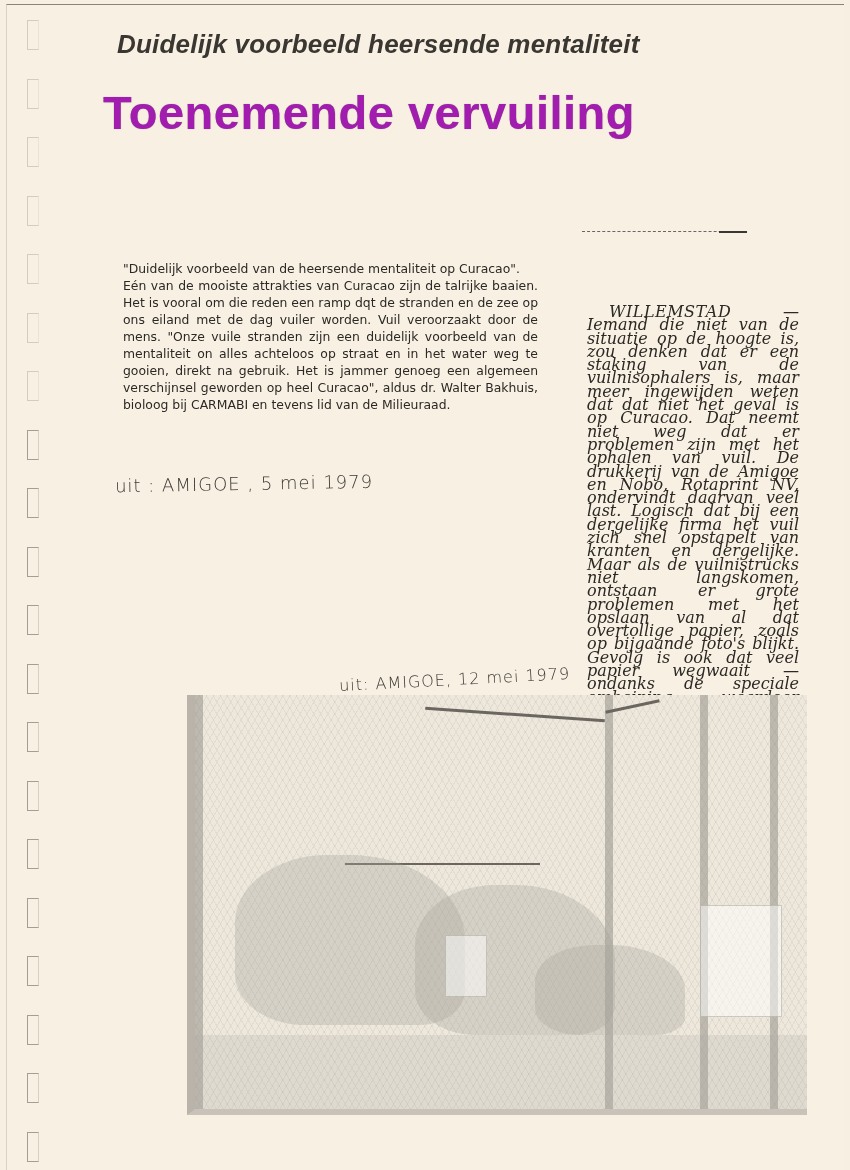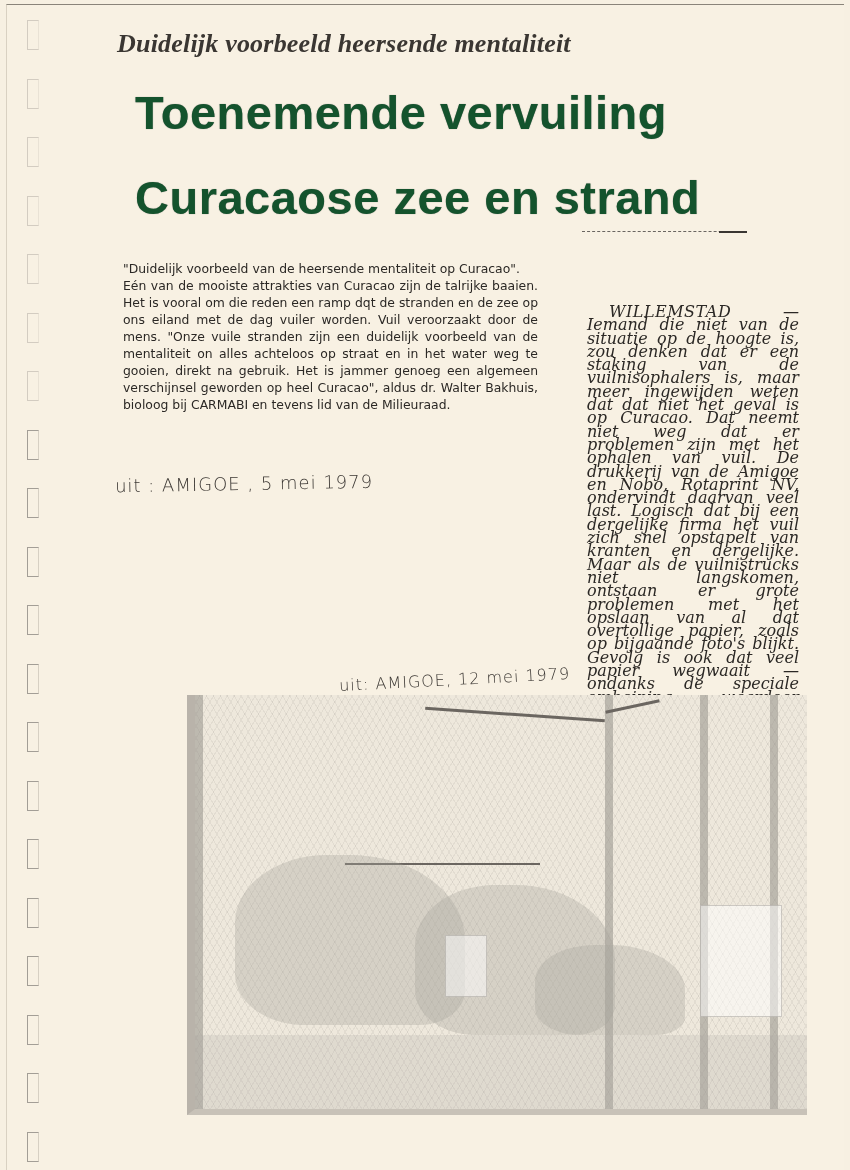--- a/index.html
+++ b/index.html
@@ -13,31 +13,31 @@
     .page {
       position: absolute; left: 6px; top: 4px;
       width: 838px; height: 1166px;
       background: #f8f1e3;
       border-top: 1px solid #8a847a;
       border-left: 1px solid #d9d1c2;
       box-sizing: border-box;
     }
     .kicker {
       position: absolute; left: 110px; top: 24px;
-      font-family: Liberation Serif, serif;
+      font-family: Liberation Sans, sans-serif;
       font-style: italic; font-weight: bold;
       font-size: 26px; letter-spacing: 0.2px;
       color: #3a3632;
       white-space: nowrap;
     }
     .headline {
-      position: absolute; left: 128px;
+      position: absolute; left: 96px;
       font-family: "Liberation Sans", sans-serif;
       font-weight: bold; font-size: 47px;
-      color: #14532d;
+      color: #a21caf;
       letter-spacing: 0.5px;
       white-space: nowrap;
       text-shadow: 0 0 1px #8a8680;
     }
     .headline.l1 { top: 80px; }
     .headline.l2 { top: 165px; }
     .rule-dash {
       position: absolute; left: 575px; top: 226px;
       width: 165px; height: 0;
       border-top: 1px dashed #6a6560;
@@ -133,21 +133,20 @@
       <div class="hole" style="top: 892.5px; opacity: 0.8;"></div>
       <div class="hole" style="top: 951px; opacity: 0.8;"></div>
       <div class="hole" style="top: 1009.5px; opacity: 0.8;"></div>
       <div class="hole" style="top: 1068px; opacity: 0.8;"></div>
       <div class="hole" style="top: 1126.5px; opacity: 0.8;"></div>
     </div>
 
   <div class="kicker">Duidelijk voorbeeld heersende mentaliteit</div>
 
   <div class="headline l1">Toenemende vervuiling</div>
-  <div class="headline l2">Curacaose zee en strand</div>
   <div class="rule-dash">
       <div class="solid"></div>
     </div>
 
   <div class="intro">
     <p>"Duidelijk voorbeeld van de heersende mentaliteit op Curacao".</p>
     <p>Eén van de mooiste attrakties van Curacao zijn de talrijke baaien. Het is vooral om die reden een ramp dqt de stranden en de zee op ons eiland met de dag vuiler worden. Vuil veroorzaakt door de mens. "Onze vuile stranden zijn een duidelijk voorbeeld van de mentaliteit on alles achteloos op straat en in het water weg te gooien, direkt na gebruik. Het is jammer genoeg een algemeen verschijnsel geworden op heel Curacao", aldus dr. Walter Bakhuis, bioloog bij CARMABI en tevens lid van de Milieuraad.</p>
   </div>
 
   <div class="handnote n1">uit : AMIGOE , 5 mei 1979</div>

